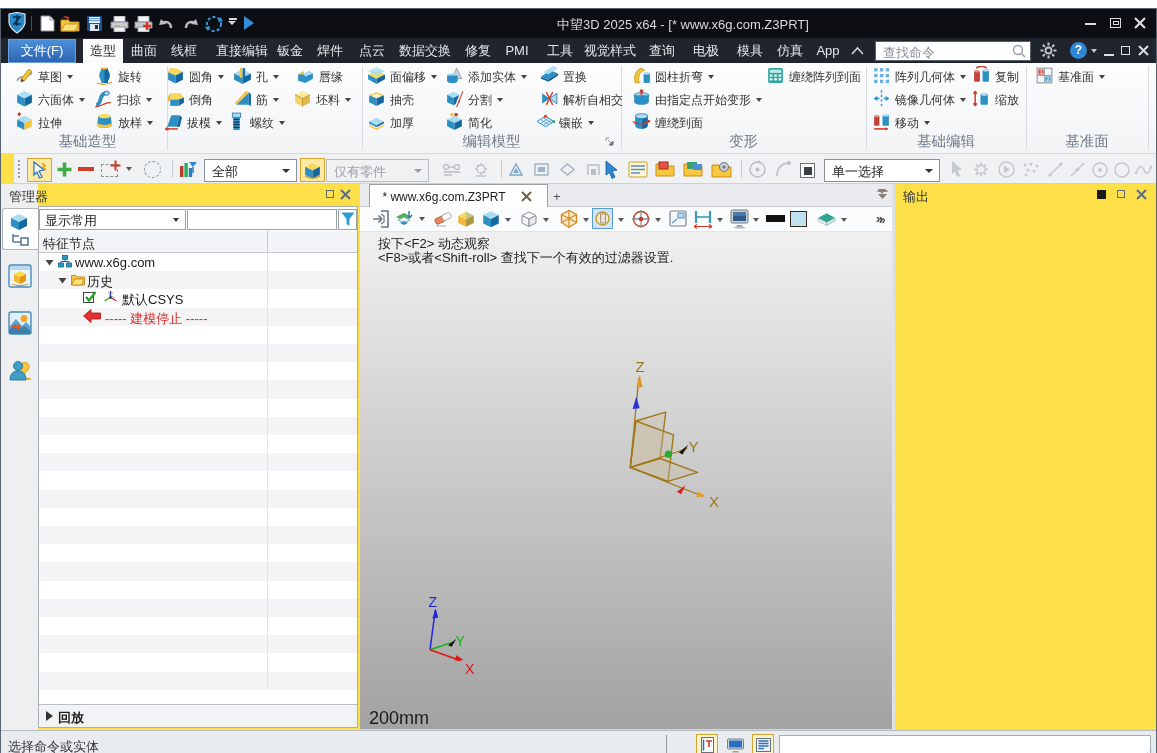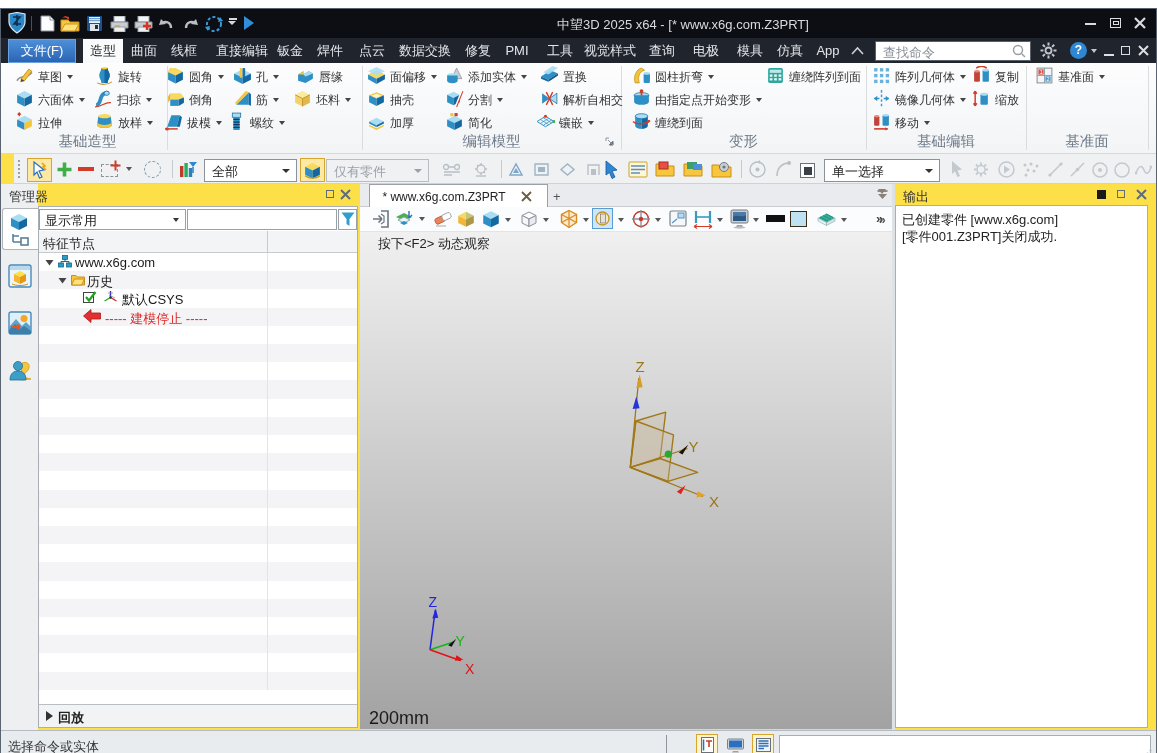--- a/index.html
+++ b/index.html
@@ -945,20 +945,21 @@
         <polygon points="2,9 10.5,4.5 19,9 10.5,13.5" fill="#35b09a"></polygon>
         <polygon points="2,9 10.5,13.5 10.5,16.5 2,12" fill="#e8f0f4" stroke="#8aa" stroke-width="0.6"></polygon>
         <polygon points="19,9 10.5,13.5 10.5,16.5 19,12" fill="#d8e4ea" stroke="#8aa" stroke-width="0.6"></polygon>
         <path d="M4 8 L12 12 M7 6.5 L15 10.5 M10 5 L17 8.5" stroke="#1d8a76" stroke-width="0.9"></path>
       </svg>
 <div class="abs" style="left:481px;top:11px;width:0;height:0;border-left:3.5px solid transparent;border-right:3.5px solid transparent;border-top:4px solid #555;"></div>
 <span class="txt" style="left:516px;top:4px;font-size:13px;font-weight:bold;color:#444;">»</span>
 </div>
 <div id="viewport">
 <div class="hint" style="top:3px;">按下&lt;F2&gt; 动态观察</div>
+<div class="hint" style="top:17px;">&lt;F8&gt;或者&lt;Shift-roll&gt; 查找下一个有效的过滤器设置.</div>
 <div class="txt" style="left:9px;top:476px;font-size:18px;color:#1a1a1a;">200mm</div>
 <svg class="abs" style="left:255px;top:121px;" width="115" height="160" viewBox="615 345 115 160">
 <g fill="rgba(203,188,160,0.34)" stroke="#a07818" stroke-width="1.35" stroke-linejoin="round">
 <polygon points="630.3,459.4 635.9,413 665.7,404.1 660.1,450.5"></polygon>
 <polygon points="630.3,459.4 635.9,413 673.5,426.9 667.9,473.3"></polygon>
 <polygon points="630.3,459.4 667.9,473.3 697.7,464.4 660.1,450.5"></polygon>
 </g>
 <line x1="630.3" y1="459.4" x2="638.8" y2="370" stroke="#a07818" stroke-width="1.3"></line>
 <polygon points="636.3,380 639.7,366.5 642.6,379.2" fill="#d89c28"></polygon>
 <polygon points="632.6,401 636.3,388.5 639.6,400.2" fill="#2533d8"></polygon>
@@ -987,24 +988,20 @@
 
 <div class="abs" style="left:892px;top:176px;width:3px;height:546px;background:#dfe2e5;"></div>
 <div class="txt" style="left:903px;top:180px;font-size:13px;color:#333;">输出</div>
 <div class="abs" style="left:1097px;top:182px;width:9px;height:9px;background:#1a1a1a;"></div>
 <div class="abs" style="left:1117px;top:182px;width:8px;height:8px;border:1.4px solid #5f6d7a;"></div>
 <svg class="abs" style="left:1136px;top:181px;" width="11" height="11" viewBox="0 0 11 11">
       <path d="M1 1 L10 10 M10 1 L1 10" stroke="#5f6d7a" stroke-width="2"></path>
     </svg>
 <div class="abs" style="left:878px;top:181px;width:0;height:0;border-left:4px solid transparent;border-right:4px solid transparent;border-top:5px solid #8a7f76;"></div>
 <span class="txt" style="left:879px;top:205px;font-size:12px;font-weight:bold;color:#555;">»</span>
-<div id="outpanel">
-<div class="ol" style="top:5px;">已创建零件 [www.x6g.com]</div>
-<div class="ol" style="top:22px;">[零件001.Z3PRT]关闭成功.</div>
-</div>
 
 <div id="statusbar">
 <div class="txt" style="left:8px;top:7px;font-size:13px;color:#333;">选择命令或实体</div>
 <div class="abs" style="left:666px;top:4px;width:1px;height:21px;background:#8f959c;"></div>
 <div class="abs" style="left:696px;top:3px;width:22px;height:22px;background:#fdf3cf;border:1.4px solid #d8a52c;"></div>
 <svg class="abs" style="left:701px;top:6px;" width="13" height="16" viewBox="0 0 13 16">
         <rect x="0.5" y="0.5" width="12" height="15" fill="#fff" stroke="#6a7077"></rect>
         <path d="M2.5 2.5 V13.5" stroke="#2f6fb8" stroke-width="1.6"></path>
         <path d="M5 4 H11 M8 4 V10" stroke="#c23b2a" stroke-width="1.6"></path>
       </svg>

